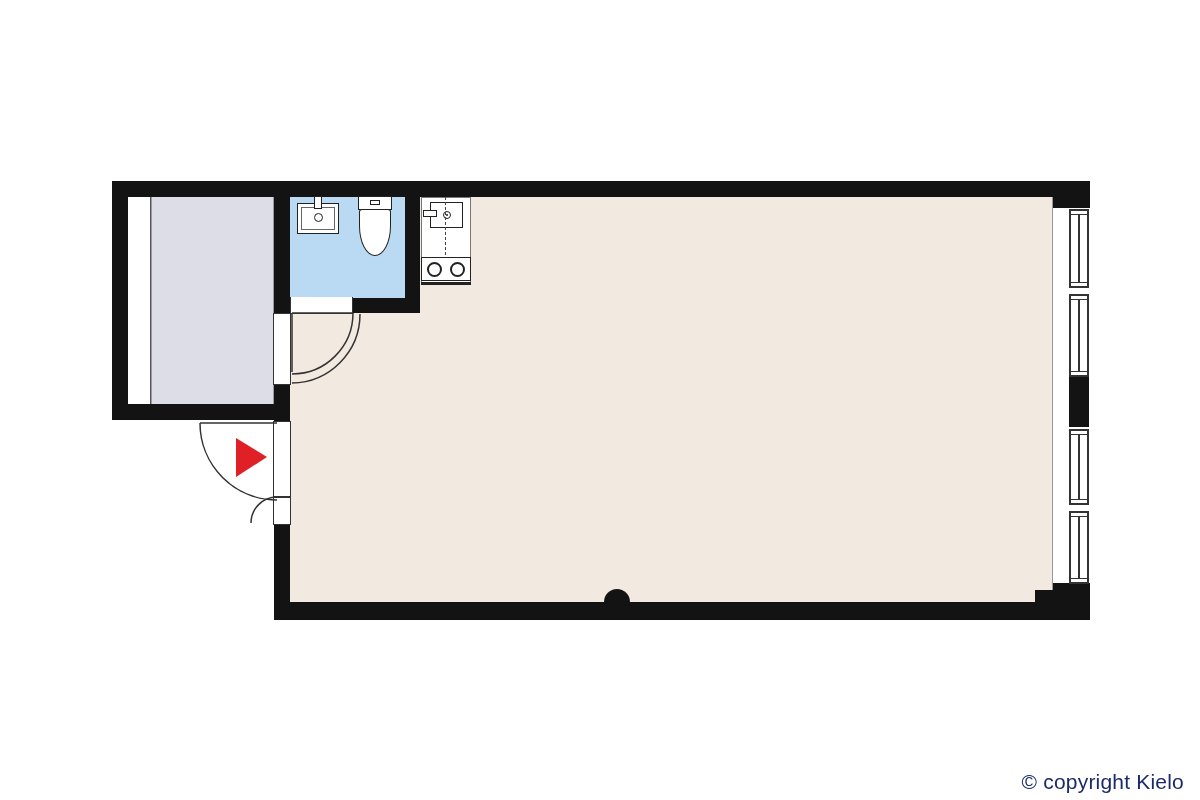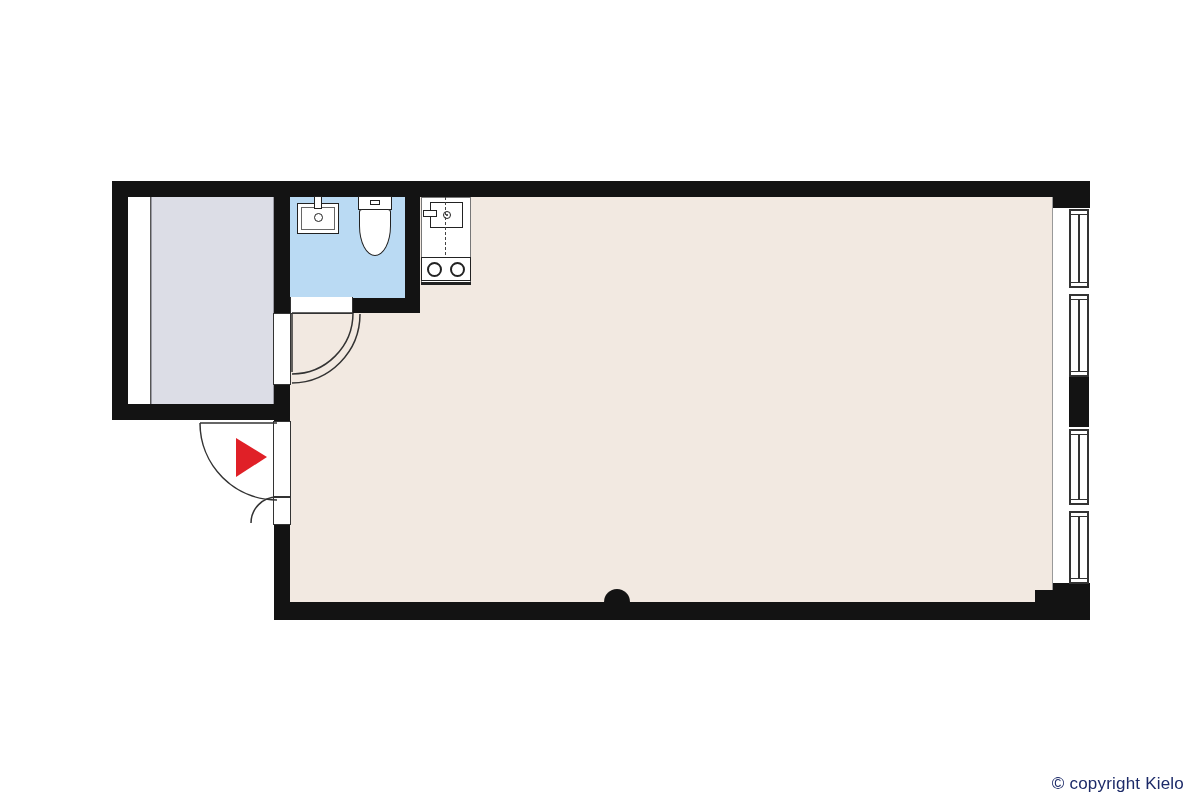--- a/index.html
+++ b/index.html
@@ -33,21 +33,21 @@
   .inner-rect{position:absolute;left:3px;right:3px;top:3px;bottom:3px;border:1px solid #666;}
   .round{border-radius:50%;}
   .toilet-bowl{border-radius:3px 3px 16px 16px / 3px 3px 30px 30px;}
   .dash-line{position:absolute;border-left:1.5px dashed #444;}
   .dark-strip{position:absolute;background:var(--c-fixture-outline,#222);}
   .knob-dot{position:absolute;left:50%;top:50%;width:2.5px;height:2.5px;margin:-1.25px;background:var(--c-fixture-outline,#222);border-radius:50%;}
   .overlay{position:absolute;left:0;top:0;}
   .arc{fill:none;stroke:var(--c-line,#333);stroke-width:1.5;}
   .copyright{
     position:absolute;right:16px;bottom:6px;
-    font-size:17px;letter-spacing:.2px;
+    font-size:21px;letter-spacing:.2px;
     color:var(--c-copyright,#1c2a68);
   }
 </style>
 </head>
 <body>
 
 <div class="canvas">
 
   <div class="closet-strip" style="left:127px;top:196px;width:25px;height:208px;"></div>
   <div class="floor floor-side" style="left:151px;top:196px;width:123px;height:209px;"></div>

